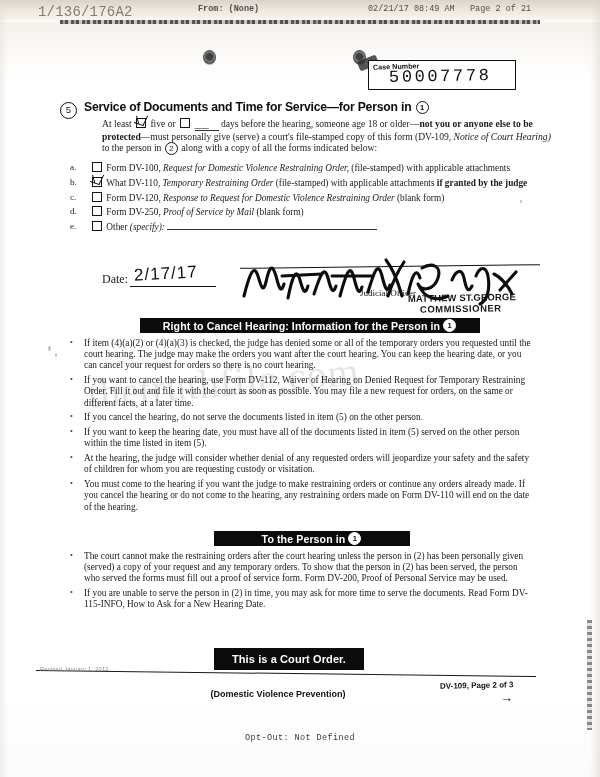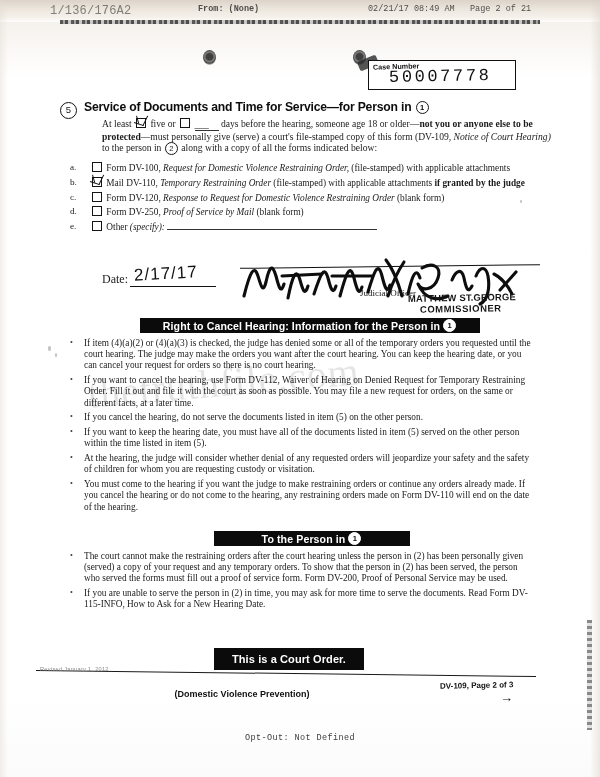--- a/index.html
+++ b/index.html
@@ -30,21 +30,21 @@
     background:linear-gradient(90deg,rgba(255,255,255,0),#d9d2c8);opacity:.5;}
   .grime.leftedge{left:0;top:0;width:8px;height:777px;
     background:linear-gradient(270deg,rgba(255,255,255,0),#e2dcd3);opacity:.45;}
   .grime.rsp{position:absolute;right:8px;top:620px;width:5px;height:110px;
     background:repeating-linear-gradient(180deg,#3a3a3a 0 3px,#cfcfcf 3px 6px);opacity:.6;}
   .speck{position:absolute;background:#5a5a5a;opacity:.35;border-radius:40%;}
 
   
   .fax-header{position:absolute;left:0;top:4px;width:600px;height:14px;
     font-family:"Liberation Mono", monospace;font-size:8.5px;color:#3a3a3a;opacity:.85;}
-  .fax-left{position:absolute;left:50px;top:0;letter-spacing:.2px;color:#6e6a64;font-size:12px;}
+  .fax-left{position:absolute;left:38px;top:0;letter-spacing:.2px;color:#6e6a64;font-size:14px;}
   .fax-from{position:absolute;left:198px;top:0;font-weight:bold;color:#333;}
   .fax-date{position:absolute;left:368px;top:0;font-weight:normal;color:#333;}
   .fax-page{position:absolute;left:470px;top:0;color:#333;}
 
   
   .punch{position:absolute;width:13px;height:15px;border-radius:50%;
     background:radial-gradient(circle at 50% 45%,#1e1e1e 0 30%,#6a6a6a 45%,#2b2b2b 62%,#d8d8d8 80%,#fff 100%);
     opacity:.85;}
 
   
@@ -132,21 +132,21 @@
     transform:rotate(-5deg);letter-spacing:1px;pointer-events:none;white-space:nowrap;}
 
   
   .foot-rule{position:absolute;left:36px;top:673px;width:500px;height:0;
     border-bottom:1.2px solid #1a1a1a;transform:rotate(.7deg);}
   .foot-rev{position:absolute;left:40px;top:666px;font-size:5.6px;color:#8a8a8a;
     font-family:"Liberation Sans",sans-serif;letter-spacing:.3px;}
   .foot-title{position:absolute;left:0;top:676px;width:600px;text-align:center;
     font-family:"Liberation Sans",sans-serif;font-weight:bold;font-size:11.4px;color:#101010;}
   .foot-sub{position:absolute;left:0;top:689px;width:484px;text-align:center;
-    font-family:"Liberation Sans",sans-serif;font-weight:bold;font-size:9px;color:#101010;}
+    font-family:"Liberation Sans",sans-serif;font-weight:bold;font-size:9px;color:#101010;padding-left:36px;}
   .foot-right{position:absolute;left:440px;top:681px;font-family:"Liberation Sans",sans-serif;
     font-weight:bold;font-size:8px;color:#101010;transform:rotate(-1.2deg);}
   .foot-arrow{position:absolute;left:500px;top:690px;font-size:13px;color:#111;}
 
   .optout{position:absolute;left:0;top:733px;width:600px;text-align:center;
     font-family:"Liberation Mono",monospace;font-size:8.5px;color:#3d3d3d;letter-spacing:.4px;}
 </style>
 </head>
 <body>
 
@@ -201,21 +201,21 @@
     <div class="lrow">
       <span class="ltr">a.</span>
       <span class="cbox"></span>
       <span>Form DV-100,</span>
       <i>Request for Domestic Violence Restraining Order,</i>
       <span>(file-stamped) with applicable attachments</span>
     </div>
     <div class="lrow">
       <span class="ltr">b.</span>
       <span class="cbox checked"></span>
-      <span>Mail DV-110,</span>
+      <span>What DV-110,</span>
       <i>Temporary Restraining Order</i>
       <span>(file-stamped) with applicable attachments</span>
       <b>if granted by the judge</b>
     </div>
     <div class="lrow">
       <span class="ltr">c.</span>
       <span class="cbox"></span>
       <span>Form DV-120,</span>
       <i>Response to Request for Domestic Violence Restraining Order</i>
       <span>(blank form)</span>

